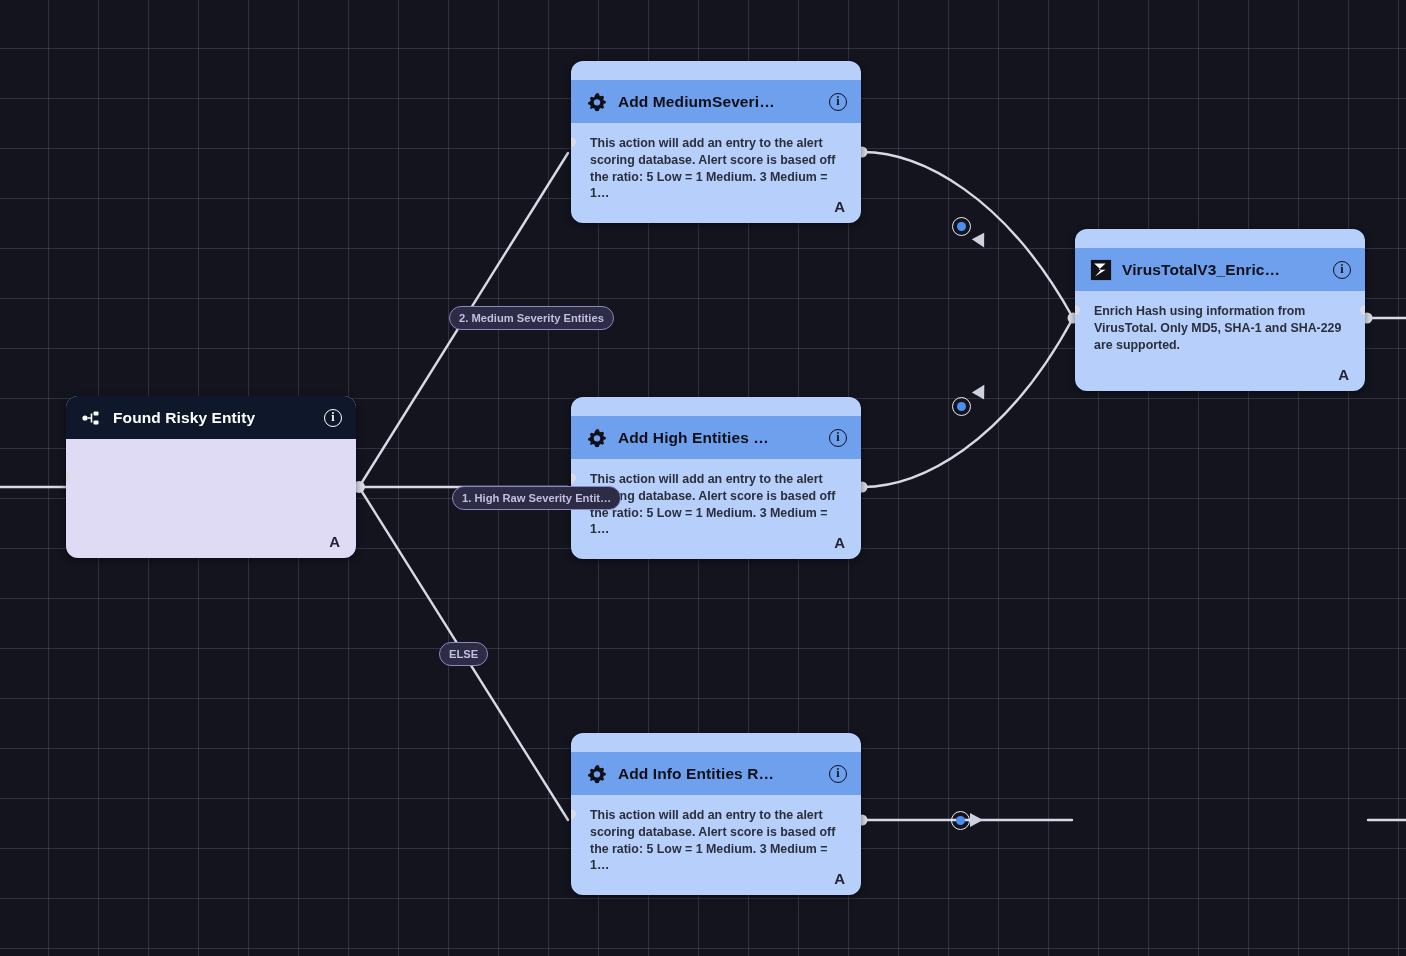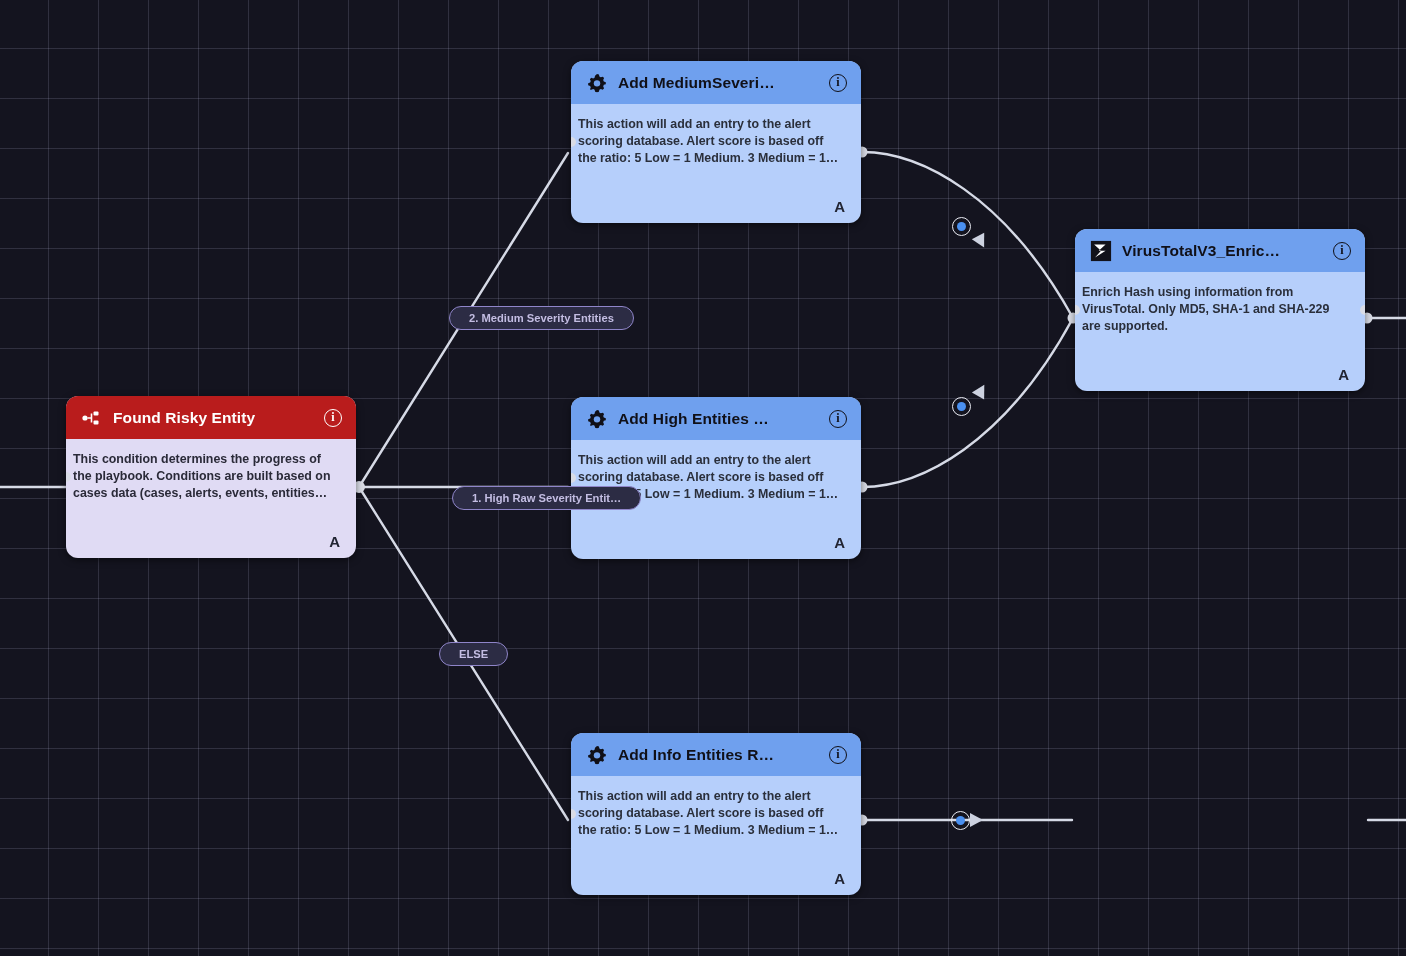--- a/index.html
+++ b/index.html
@@ -41,22 +41,22 @@
   .node.action { background: #b6cffb; }
   .node.condition { background: #e0dbf4; }
 
   .node-header {
     height: 43px;
     display: flex;
     align-items: center;
     padding: 0 14px 0 15px;
     box-sizing: border-box;
   }
-  .node.action .node-header { background: #6fa0ee; }
-  .node.condition .node-header { background: #b91c1c; }
+  .node.action .node-header { background: #6fa0ee; margin-top: 19px; }
+  .node.condition .node-header { background: #0f172a; }
 
   .node-icon {
     width: 22px;
     height: 22px;
     flex: 0 0 22px;
     display: flex;
     align-items: center;
     justify-content: center;
     margin-right: 10px;
   }
@@ -85,21 +85,21 @@
     text-align: center;
     box-sizing: border-box;
     cursor: pointer;
   }
   .node.condition .info-icon {
     border-color: #ffffff;
     color: #ffffff;
   }
 
   .node-body {
-    padding: 12px 16px 0 7px;
+    padding: 12px 16px 0 19px;
     font-size: 12.4px;
     font-weight: bold;
     line-height: 16.8px;
     color: #2a2f3b;
   }
   .node.condition .node-body { color: #2a2a38; }
 
   .node-footer {
     position: absolute;
     right: 16px;
@@ -153,21 +153,21 @@
   .dz-handle.left { left: -6px; }
   .dz-handle.right { right: -6px; }
 
   
   .edge-label {
     position: absolute;
     display: inline-flex;
     align-items: center;
     justify-content: center;
     height: 24px;
-    padding: 0 19px;
+    padding: 0 9px;
     border-radius: 12px;
     background: #2c2c44;
     border: 1.5px solid #8f85c9;
     color: #c3bde2;
     font-size: 11.2px;
     font-weight: bold;
     white-space: nowrap;
     box-sizing: border-box;
     z-index: 7;
     cursor: pointer;
@@ -261,21 +261,20 @@
         <svg width="20" height="16" viewBox="0 0 20 16" xmlns="http://www.w3.org/2000/svg">
           <circle cx="3" cy="8" r="2.6" fill="#ffffff"></circle>
           <path d="M5.5 8 L9.5 8 M9.5 8 L9.5 3.5 M9.5 8 L9.5 12.5" stroke="#ffffff" stroke-width="1.6" fill="none"></path>
           <rect x="11.5" y="1.4" width="5" height="4.2" rx="1" fill="#ffffff"></rect>
           <rect x="11.5" y="10.4" width="5" height="4.2" rx="1" fill="#ffffff"></rect>
         </svg>
       </span>
       <span class="node-title">Found Risky Entity</span>
       <span class="info-icon">i</span>
     </div>
-    <div class="node-body">This condition determines the progress of the playbook. Conditions are built based on cases data (cases, alerts, events, entities…</div>
     <div class="node-footer">A</div>
   </div>
 
   <div class="node action" style="left:571px; top:61px;">
     <div class="handle left"></div>
     <div class="node-header">
       <span class="node-icon">
         <svg width="22" height="22" viewBox="0 0 24 24" xmlns="http://www.w3.org/2000/svg">
           <path fill="#101018" d="M12 2.2l2.1.55.5 2.2 1.55.9 2.1-.8 1.5 1.55-1 2 .65 1.7 2.2.75v2.2l-2.2.75-.65 1.7 1 2-1.5 1.55-2.1-.8-1.55.9-.5 2.2-2.1.55-2.1-.55-.5-2.2-1.55-.9-2.1.8L4.2 19l1-2-.65-1.7L2.35 14.5v-2.2l2.2-.75L5.2 9.85l-1-2 1.5-1.55 2.1.8 1.55-.9.5-2.2z"></path>
           <circle cx="12" cy="12.4" r="3.5" fill="#6fa0ee"></circle>

